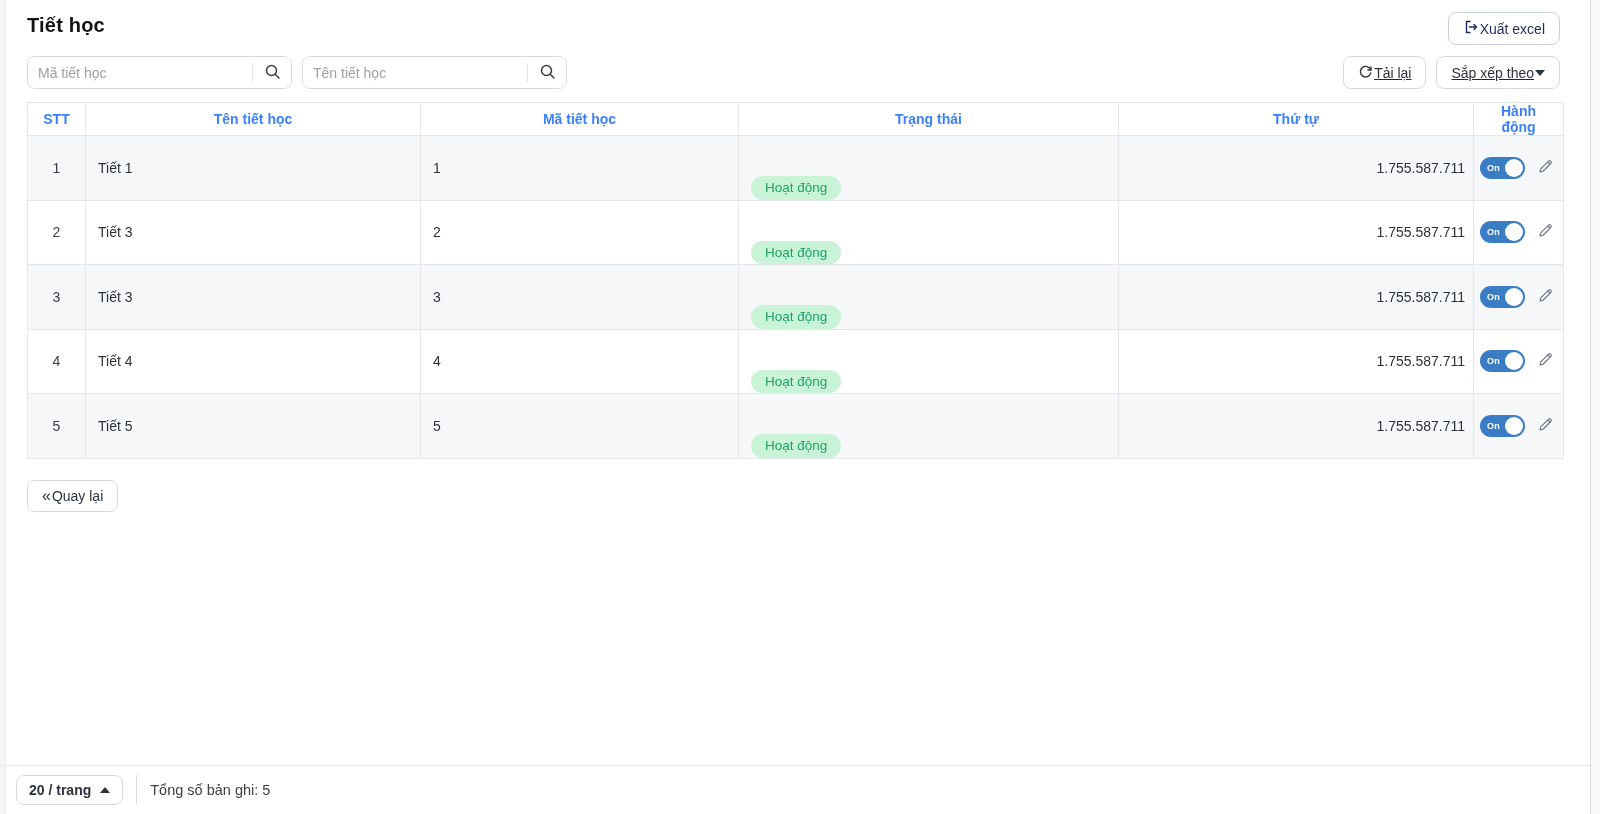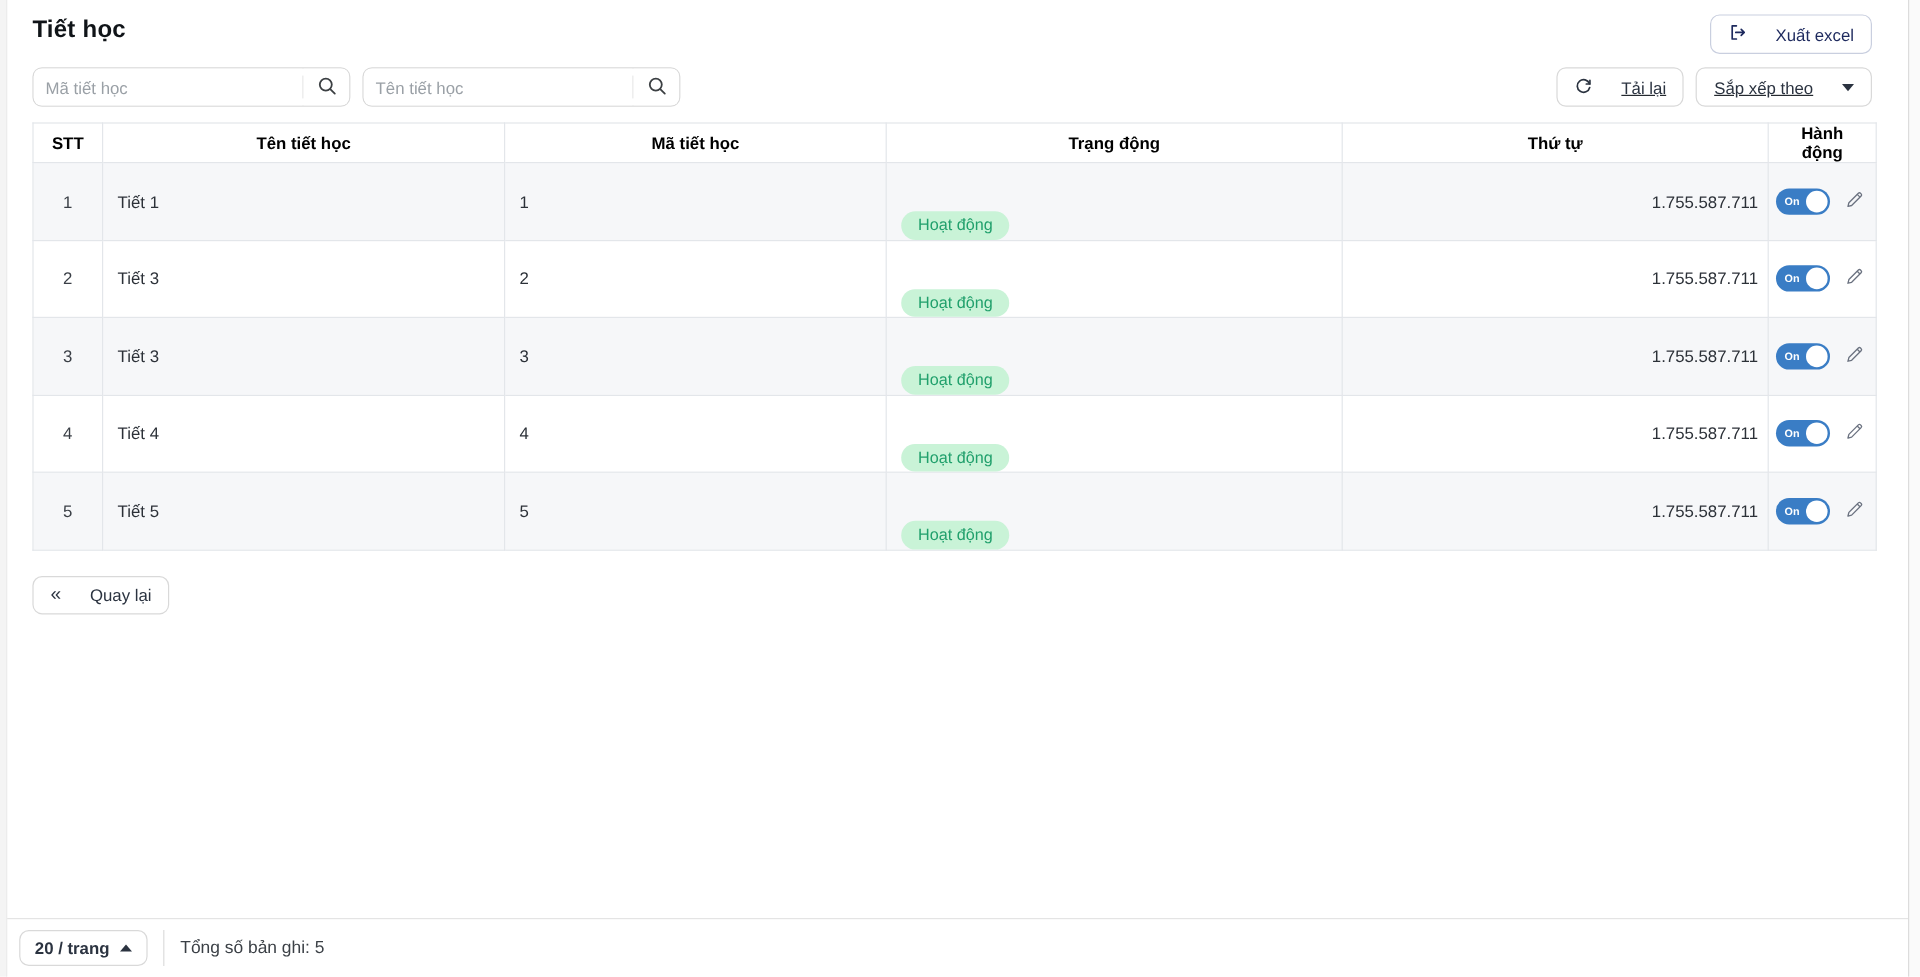--- a/index.html
+++ b/index.html
@@ -14,21 +14,21 @@
   
   .edge-left { position:absolute; left:0; top:0; bottom:0; width:6px; background:#f4f4f4; border-right:1px solid #ececec; z-index:5; }
   .edge-right { position:absolute; right:0; top:0; bottom:0; width:10px; background:#fafafa; border-left:1px solid #dcdcdc; z-index:5; }
 
   .content { margin:0 40px 0 16px; padding-top:12px;padding-left:11px; }
 
   
   .topbar { display:flex; justify-content:space-between; align-items:flex-start; }
   .page-title { font-size:20px; font-weight:700; color:#101418; padding-top:2px; letter-spacing:.2px; }
   .btn {
-    display:inline-flex; align-items:center; gap:24px;
+    display:inline-flex; align-items:center; gap:1px;
     background:#fff; border:1px solid #d9d9d9; border-radius:8px;
     font-size:14px; color:#2b3340; padding:0 14px; height:33px; cursor:pointer;
     font-family: "Liberation Sans", sans-serif;
   }
   .btn-export { color:#1e2a5e; border-color:#c9cfdf; }
   .btn svg { flex:0 0 auto; }
 
   
   .filterbar { display:flex; justify-content:space-between; align-items:center; margin-top:11px; }
   .filters-left { display:flex; gap:10px; }
@@ -44,21 +44,21 @@
   .search-box input::placeholder { color:#9aa0a6; }
   .search-div { width:1px; height:19px; background:#e3e3e3; }
   .search-btn { width:38px; height:100%; display:flex; align-items:center; justify-content:center; background:#fff; border:none; cursor:pointer; }
 
   .caret-down { width:0; height:0; border-left:5px solid transparent; border-right:5px solid transparent; border-top:6px solid #2b3340; display:inline-block; }
   .caret-up { width:0; height:0; border-left:5px solid transparent; border-right:5px solid transparent; border-bottom:6px solid #2b3340; display:inline-block; }
 
   
   table { width:100%; border-collapse:collapse; margin-top:13px; table-layout:fixed; }
   th, td { border:1px solid #e3e6ea; font-size:14px; }
-  thead th { height:31px; font-weight:700; color:#000000; text-align:center; background:#fff; padding:0 8px; }
+  thead th { height:31px; font-weight:700; color:#3b82f6; text-align:center; background:#fff; padding:0 8px; }
   tbody td { height:36px; padding:0 12px; color:#2c3138; }
   tbody tr:nth-child(odd) { background:#f6f7f9; }
   tbody tr:nth-child(even) { background:#ffffff; }
   col.c-stt { width:58px; }
   col.c-name { width:335px; }
   col.c-code { width:318px; }
   col.c-status { width:380px; }
   col.c-order { width:355px; }
   col.c-action { width:90px; }
   td.cell-stt { text-align:center; padding:0 4px; color:#3a3f46; }
@@ -172,21 +172,21 @@
         <col class="c-code">
       <col class="c-status">
         <col class="c-order">
         <col class="c-action">
     </colgroup>
     <thead>
       <tr>
         <th>STT</th>
         <th>Tên tiết học</th>
         <th>Mã tiết học</th>
-        <th>Trạng động</th>
+        <th>Trạng thái</th>
         <th>Thứ tự</th>
         <th>Hành động</th>
       </tr>
     </thead>
     <tbody id="table-body">
     <tr>
       <td class="cell-stt">1</td>
       <td>Tiết 1</td>
       <td>1</td>
       <td>

